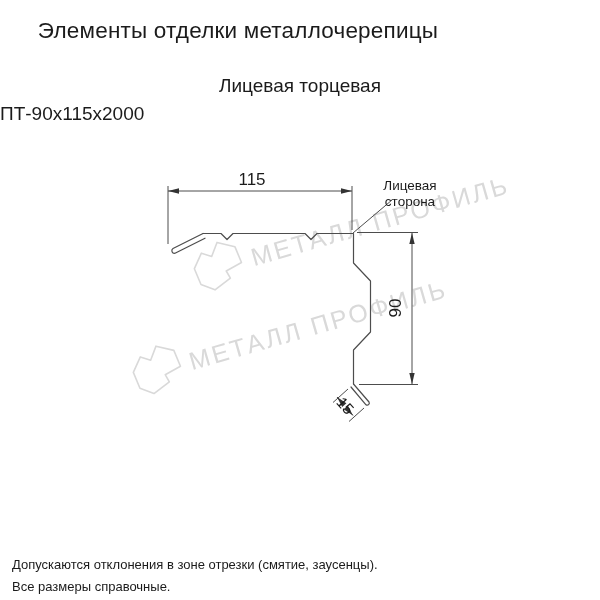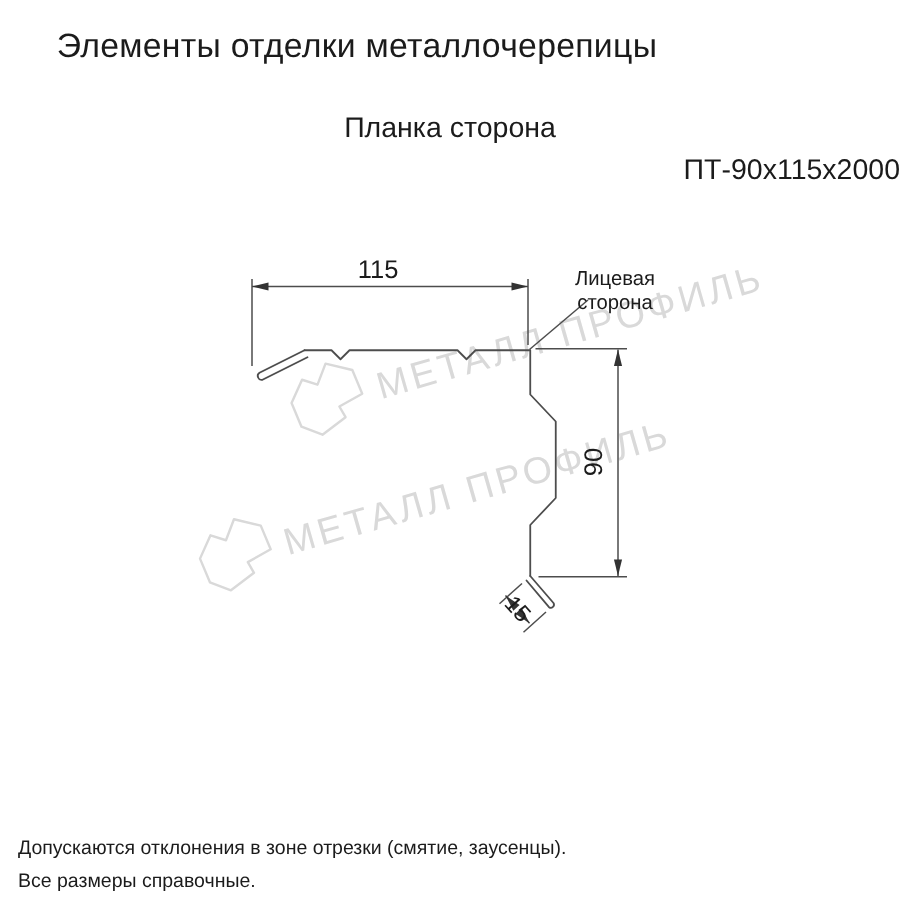--- a/index.html
+++ b/index.html
@@ -19,21 +19,21 @@
     color:#1b1b1b;
   }
   .product-name{
     position:absolute;top:75px;left:0;width:600px;
     text-align:center;
     font-size:19px;
     color:#1b1b1b;
   }
   .product-code{
     position:absolute;top:103px;left:0;width:600px;
-    text-align:right;
+    text-align:left;
     font-size:19px;
     color:#1b1b1b;
   }
   .diagram-svg{
     position:absolute;top:0;left:0;
   }
   .footer{
     position:absolute;left:12px;top:554px;width:580px;
     font-size:13px;
     line-height:22px;
@@ -62,21 +62,21 @@
   }
   .outline{stroke:#4d4d4d;stroke-width:1.2;fill:none;stroke-linejoin:round;stroke-linecap:round;}
   .dimline{stroke:#4d4d4d;stroke-width:1;fill:none;}
   .arrow{fill:#333333;stroke:none;}
   .wm-shape{stroke:#d9d9d9;stroke-width:1.6;fill:none;stroke-linejoin:round;}
 </style>
 </head>
 <body>
 
 <div class="page-title">Элементы отделки металлочерепицы</div>
-<div class="product-name">Планка сторона</div>
+<div class="product-name">Лицевая торцевая</div>
 <div class="product-code">ПТ-90х115х2000</div>
 
 <svg class="diagram-svg" width="600" height="600" viewBox="0 0 600 600" xmlns="http://www.w3.org/2000/svg">
 
   <g transform="rotate(-16 218 264)">
     <path class="wm-shape" transform="translate(192,240)" d="M 2,22 L 13,9 L 22,15 L 31,3 L 47,12 L 49,29 L 32,33 L 34,41 L 16,48 L 4,39 Z"></path>
     <text class="wm-text" x="252" y="276">МЕТАЛЛ ПРОФИЛЬ</text>
   </g>
 
   <g transform="rotate(-16 156 368)">

